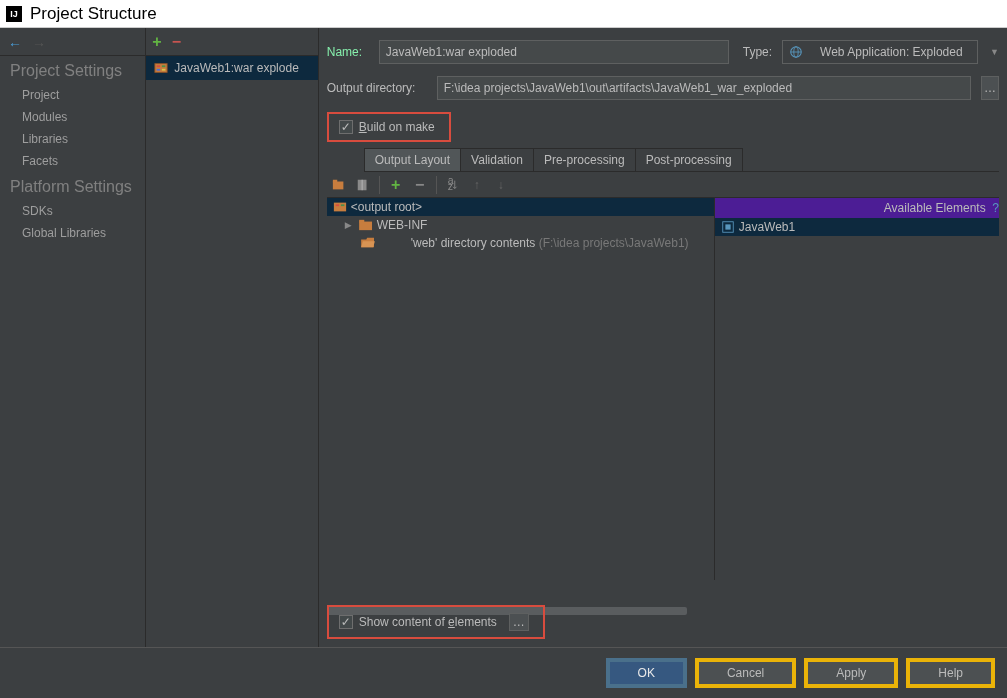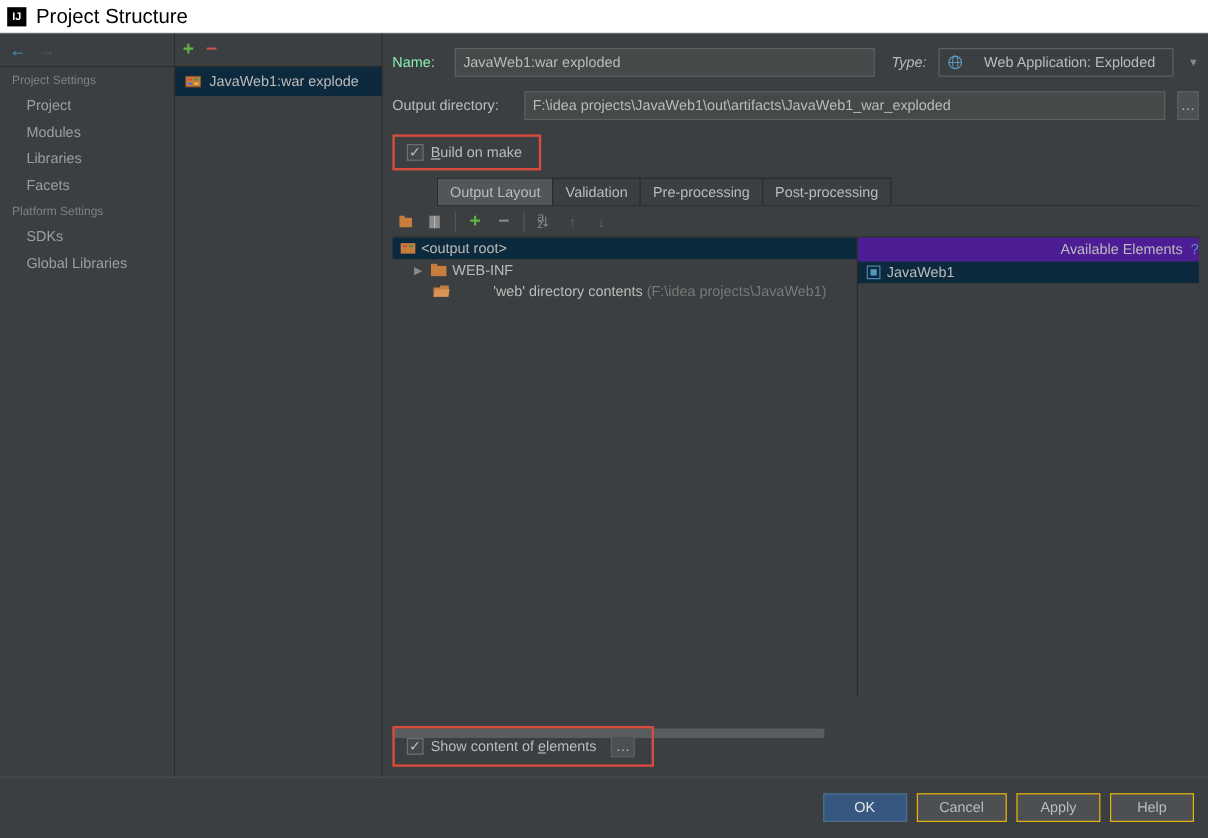--- a/index.html
+++ b/index.html
@@ -5,35 +5,35 @@
 * { margin: 0; padding: 0; box-sizing: border-box; font-family: "Segoe UI", Arial, sans-serif; font-size: 12px; }
 body { background: #3c3f41; color: #bbbbbb; width: 1007px; height: 698px; overflow: hidden; }
 .titlebar { background: #ffffff; color: #000; height: 28px; display: flex; align-items: center; padding: 0 6px; border-bottom: 1px solid #ccc; }
 .titlebar-icon { width: 16px; height: 16px; background: #000; margin-right: 8px; display: flex; align-items: center; justify-content: center; color: #fff; font-size: 9px; font-weight: bold; }
 .titlebar-title { font-size: 17px; }
 .main { display: flex; height: 619px; background: #3c3f41; }
 .sidebar { width: 151px; background: #3c3f41; border-right: 1px solid #2b2b2b; }
 .sidebar-toolbar { height: 28px; display: flex; align-items: center; padding: 0 8px; gap: 10px; border-bottom: 1px solid #2b2b2b; }
 .nav-arrow { color: #499dd8; font-size: 14px; cursor: pointer; }
 .nav-arrow.disabled { color: #555; }
-.sidebar-section { color: #808080; padding: 6px 10px 4px; font-size: 10px; }
+.sidebar-section { color: #808080; padding: 6px 10px 4px; font-size: 16px; }
 .sidebar-item { padding: 4px 10px 4px 22px; color: #9e9e9e; cursor: pointer; }
 .sidebar-item.selected { background: #2f65ca; color: #ffffff; }
 .middle { width: 178px; background: #3c3f41; border-right: 1px solid #2b2b2b; }
 .middle-toolbar { height: 28px; display: flex; align-items: center; padding: 0 6px; gap: 10px; border-bottom: 1px solid #2b2b2b; }
 .plus-icon { color: #62b543; font-size: 16px; font-weight: bold; cursor: pointer; }
 .minus-icon { color: #c75450; font-size: 16px; font-weight: bold; cursor: pointer; }
 .artifact-item { background: #0d293e; color: #bbbbbb; padding: 5px 8px; display: flex; align-items: center; gap: 6px; white-space: nowrap; overflow: hidden; }
 .artifact-icon { width: 14px; height: 14px; flex-shrink: 0; }
 .content { flex: 1; background: #3c3f41; padding: 12px 8px 8px 8px; position: relative; }
 .form-row { display: flex; align-items: center; margin-bottom: 12px; gap: 10px; }
 .form-label { color: #86efac; min-width: 42px; }
 .form-input { background: #45494a; border: 1px solid #5e6060; color: #bbbbbb; padding: 3px 6px; flex: 1; height: 24px; }
 .form-input.name { flex: 0 0 350px; }
-.type-label { color: #bbbbbb; margin-left: 4px; font-style: italic; }
+.type-label { color: #bbbbbb; margin-left: 4px; }
 .type-selector { background: #3c3f41; border: 1px solid #5e6060; padding: 2px 6px; display: flex; align-items: center; gap: 17px; color: #bbbbbb; height: 24px; width: 196px; }
 .dotdot-btn { width: 18px; height: 24px; background: #4c5052; border: 1px solid #5e6060; color: #bbbbbb; display: flex; align-items: center; justify-content: center; cursor: pointer; }
 .checkbox-row { display: flex; align-items: center; gap: 6px; padding: 4px 8px; }
 .checkbox { width: 14px; height: 14px; background: #43494a; border: 1px solid #6e6e6e; display: flex; align-items: center; justify-content: center; color: #bbbbbb; font-size: 10px; }
 .highlight-box { border: 2px solid #d84c3e; padding: 2px 6px 2px 2px; display: inline-flex; align-items: center; }
 .tabs { display: flex; border-bottom: 1px solid #2b2b2b; margin-top: 6px; margin-left: 37px; }
 .tab { padding: 4px 10px; color: #bbbbbb; background: #3c3f41; border: 1px solid #2b2b2b; border-bottom: none; cursor: pointer; margin-right: -1px; }
 .tab.active { background: #515658; }
 .layout-toolbar { height: 26px; background: #3c3f41; border-bottom: 1px solid #2b2b2b; display: flex; align-items: center; padding: 0 4px; gap: 8px; }
 .tb-icon { width: 16px; height: 16px; cursor: pointer; display: flex; align-items: center; justify-content: center; color: #8a8a8a; }
@@ -45,21 +45,21 @@
 .avail-header .q { color: #5896bd; cursor: pointer; }
 .tree-row { display: flex; align-items: center; padding: 2px 6px; gap: 4px; color: #bbbbbb; }
 .tree-row.selected { background: #0d293e; }
 .tree-indent-1 { padding-left: 18px; }
 .tree-indent-2 { padding-left: 34px; gap: 36px; }
 .tree-expand { color: #888; font-size: 9px; width: 10px; }
 .folder-icon-svg { width: 14px; height: 12px; }
 .muted { color: #787878; }
 .bottom-check { position: absolute; bottom: 8px; left: 8px; }
 .footer { height: 50px; background: #3c3f41; border-top: 1px solid #555; display: flex; align-items: center; justify-content: flex-end; padding: 0 12px; gap: 8px; }
-.btn { background: #4c5052; border: 1px solid #eab308; color: #bbbbbb; padding: 4px 18px; cursor: pointer; min-width: 70px; text-align: center; }
+.btn { background: #4c5052; border: 4px solid #eab308; color: #bbbbbb; padding: 4px 28px; cursor: pointer; min-width: 70px; text-align: center; }
 .btn.primary { background: #365880; border-color: #4a708b; color: #e8e8e8; }
 .globe-icon { width: 14px; height: 14px; }
 .scrollbar-h { position: absolute; bottom: 30px; left: 8px; right: 12px; height: 10px; background: #3c3f41; }
 .scrollbar-thumb { background: #5a5d5f; height: 8px; width: 360px; border-radius: 2px; }
 </style>
 </head>
 <body>
 
 <div class="titlebar">
   <div class="titlebar-icon">IJ</div>

